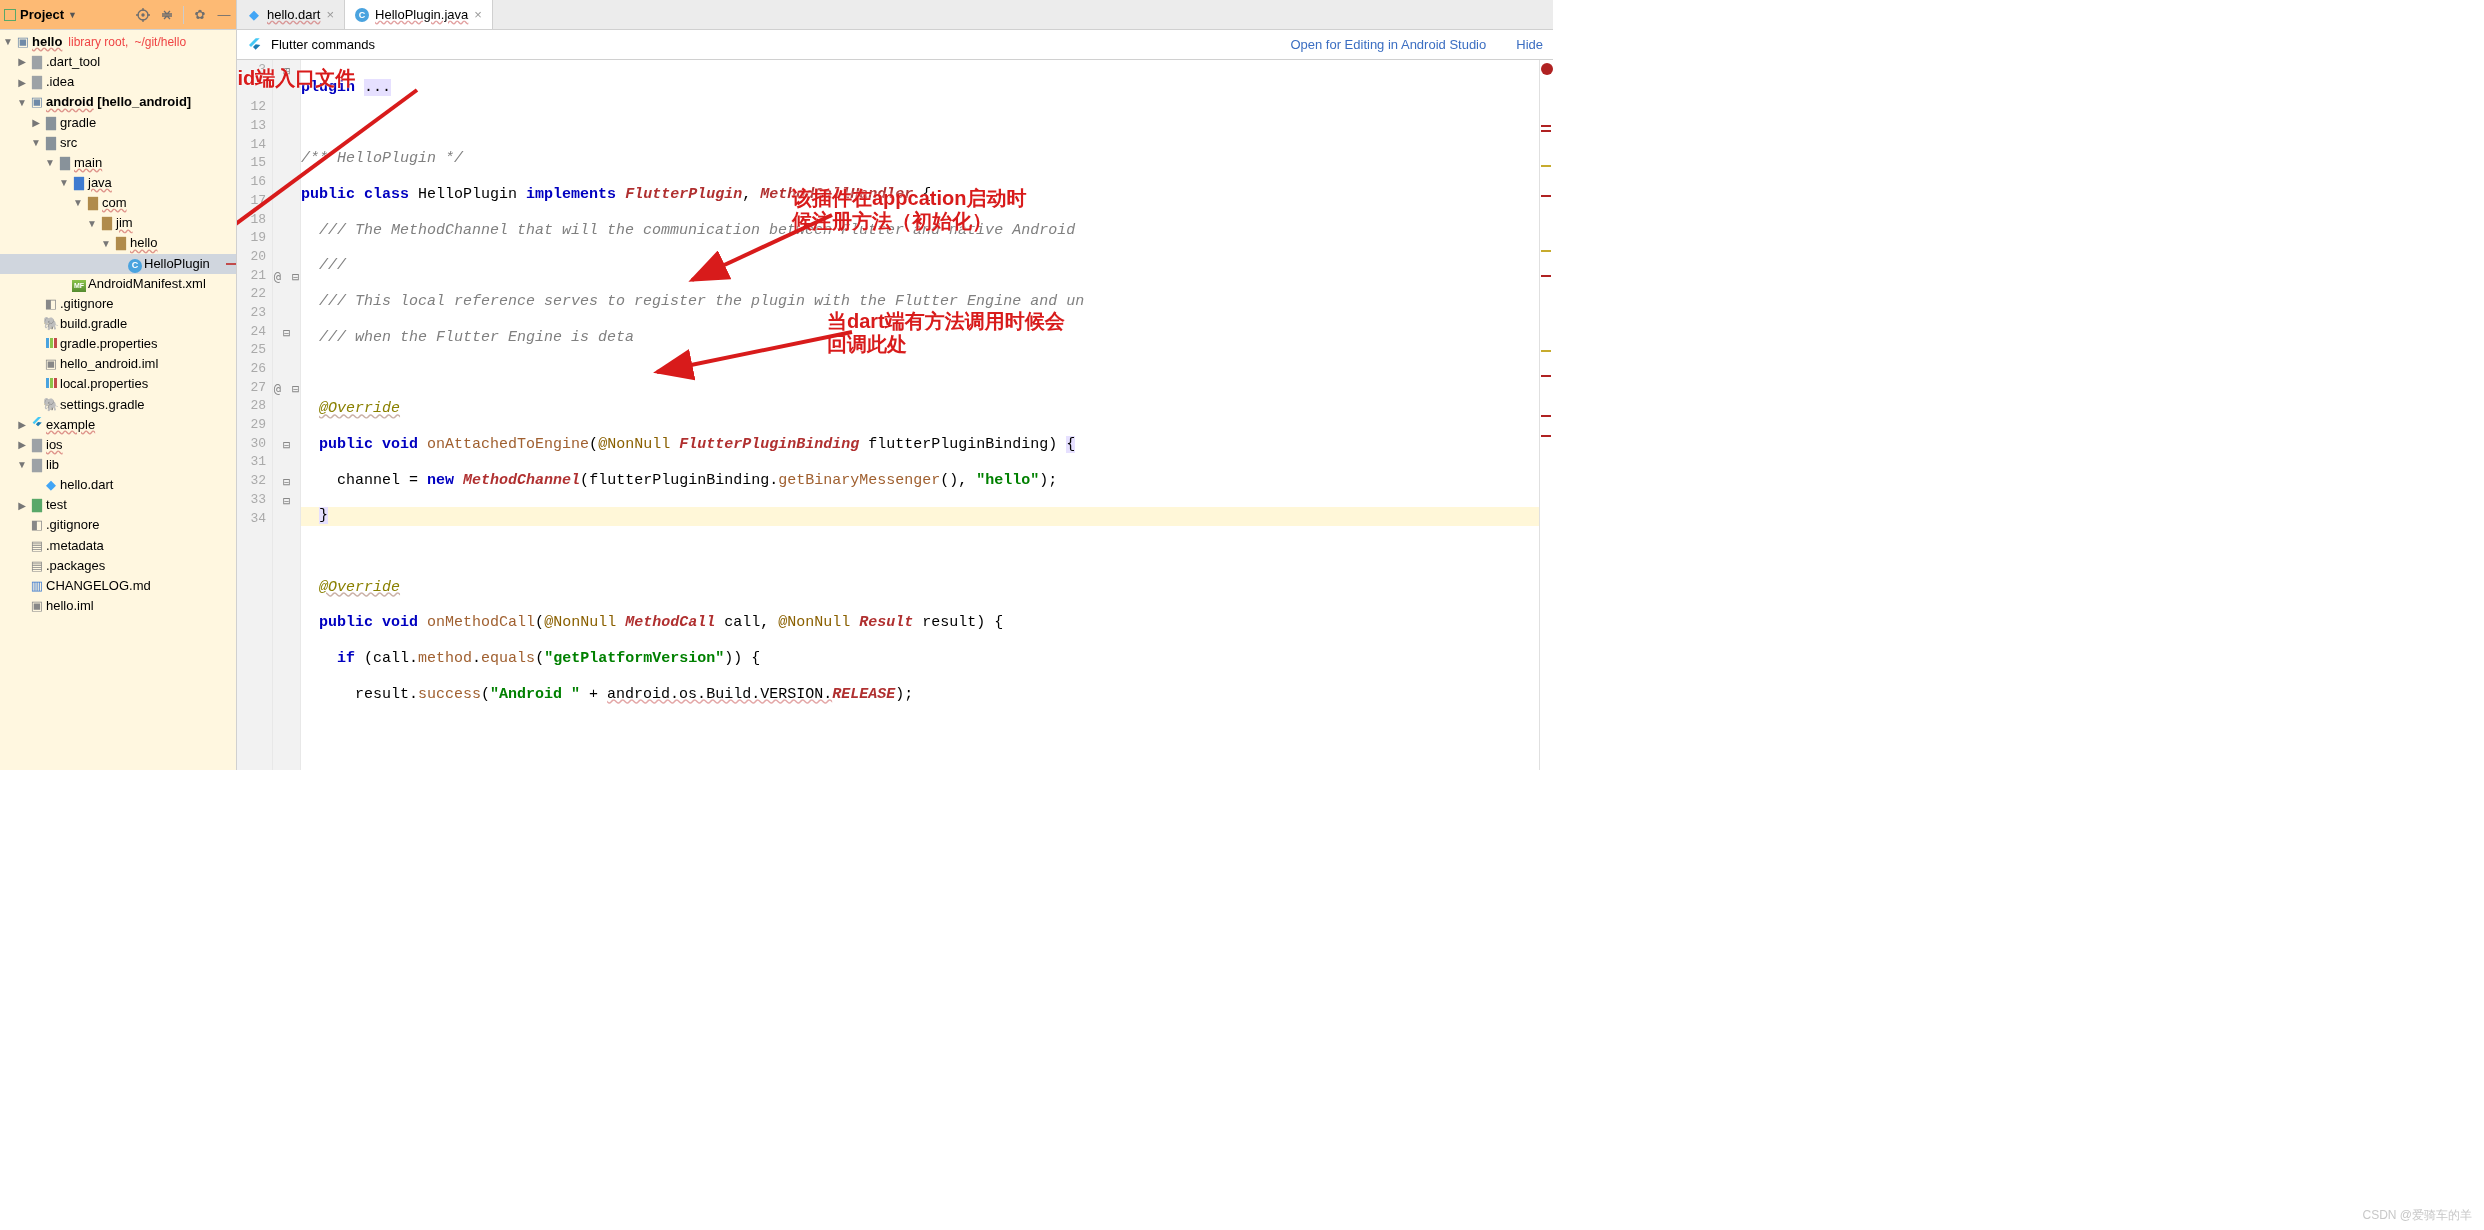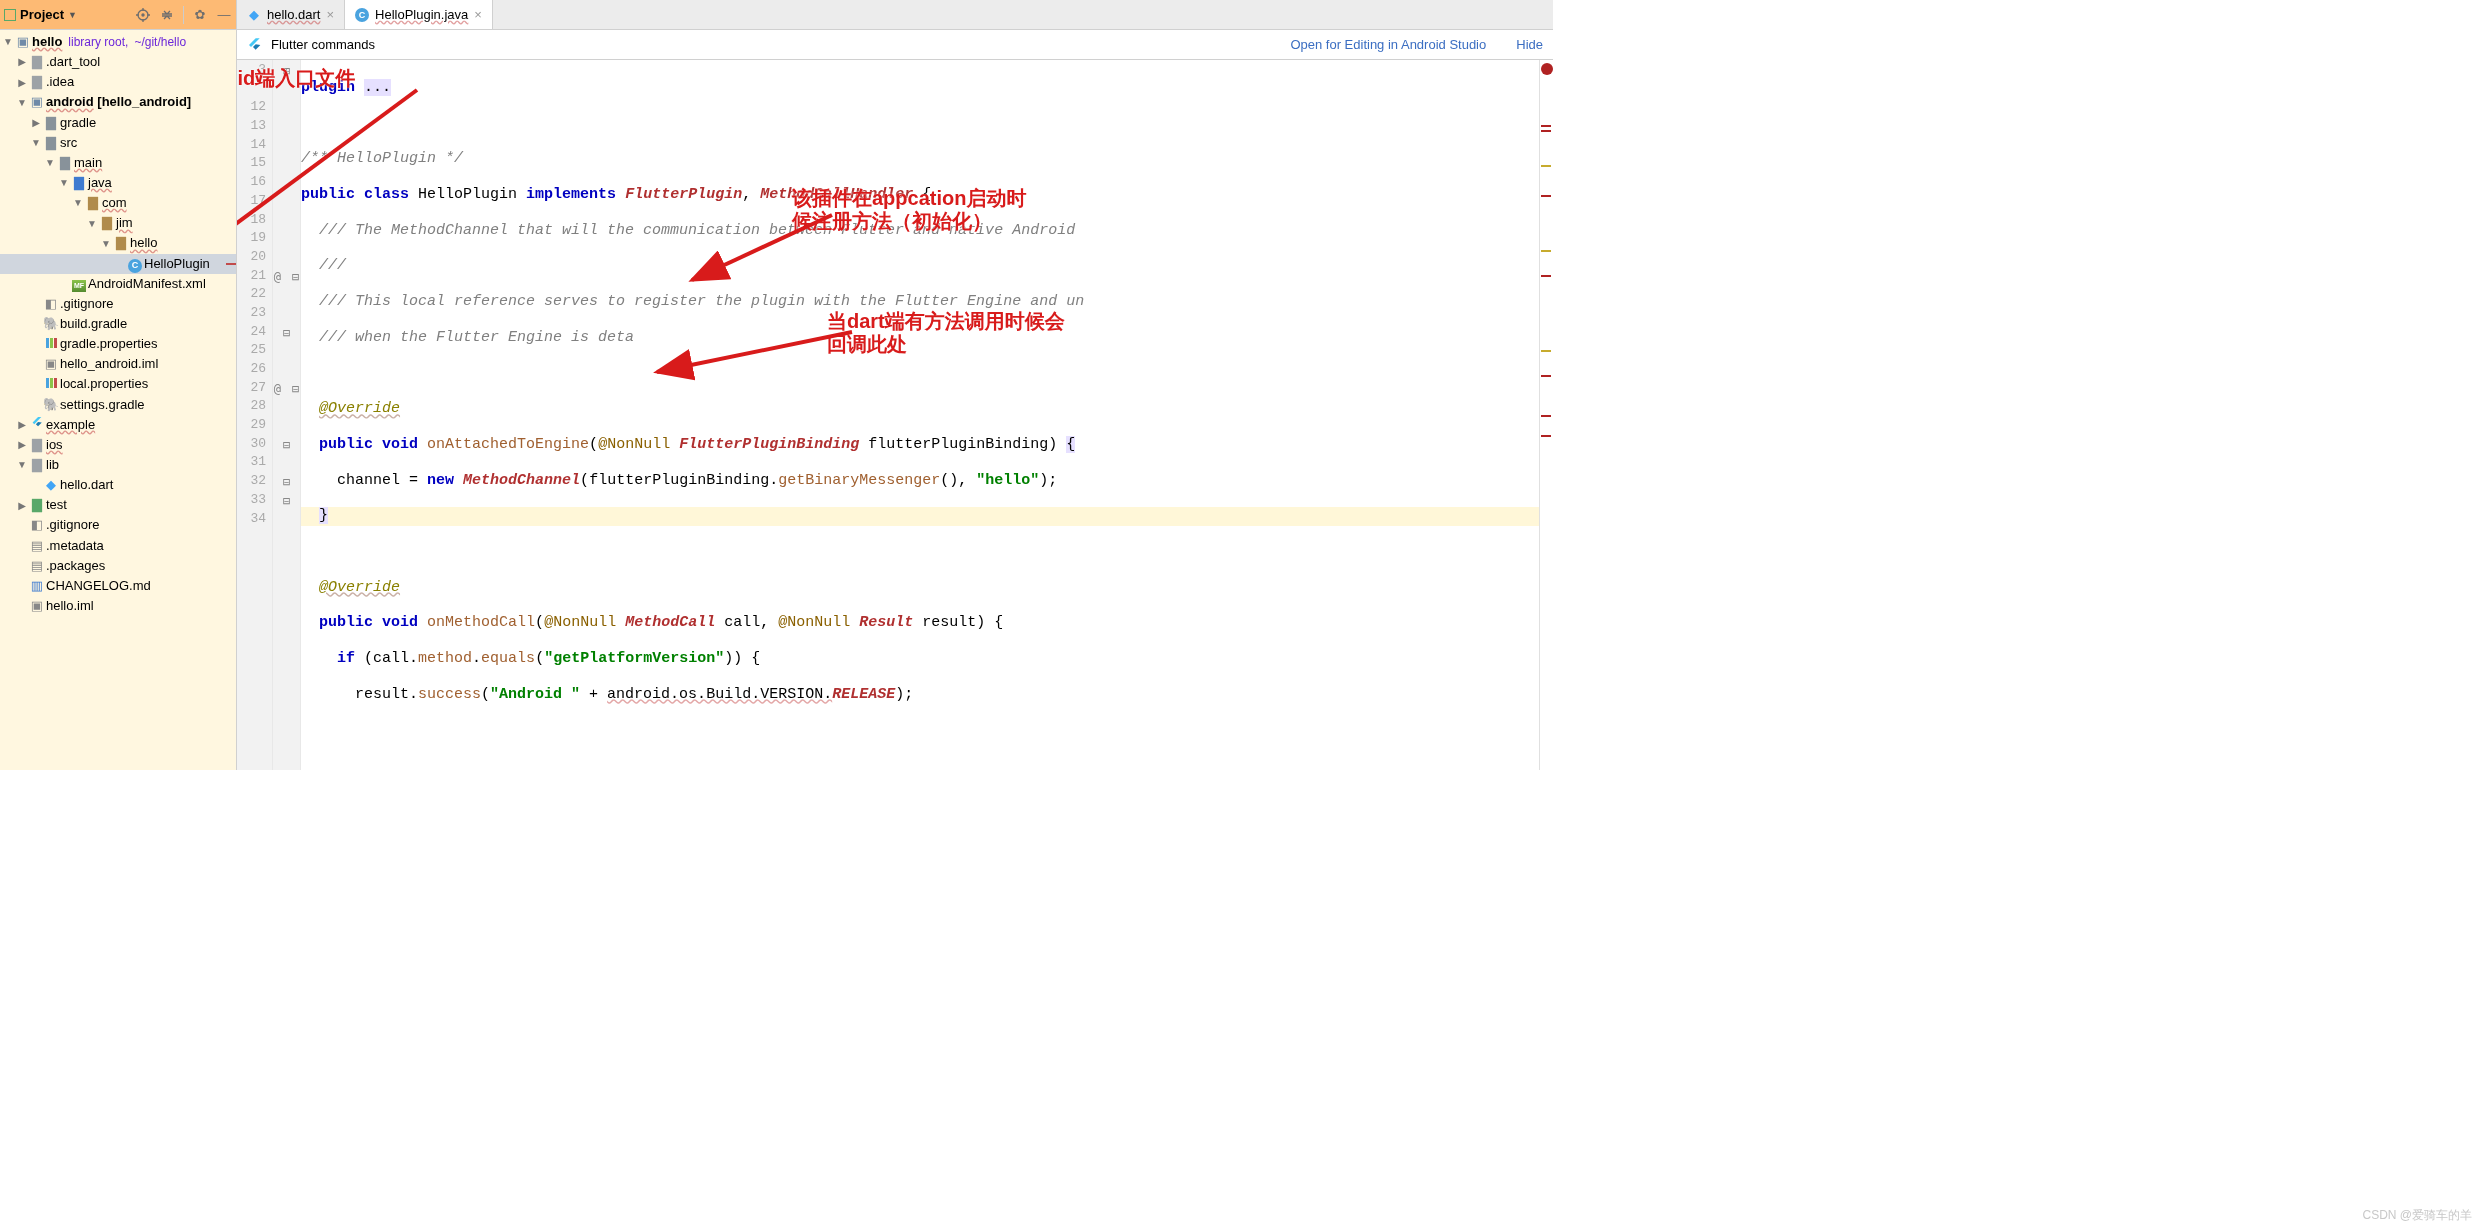--- a/index.html
+++ b/index.html
@@ -19,21 +19,21 @@
 .sb-dd { font-size:9px; color:#555; }
 .sb-icon { width:16px; height:16px; display:flex; align-items:center; justify-content:center; color:#6e6e6e; cursor:pointer; }
 .tree { flex:1; overflow:auto; background:#fff7e0; font-size:13px; line-height:1.55; padding-top:2px; }
 .tr { display:flex; align-items:center; white-space:nowrap; padding:0 4px 0 0; cursor:pointer; }
 .tr.sel { background:#d0d6de; }
 .tr .arrow { width:12px; text-align:center; color:#777; font-size:10px; }
 .tr .ficon { width:18px; text-align:center; }
 .tr .label { color:#000; }
 .tr .label.bold { font-weight:bold; }
 .tr .label.ul { text-decoration: underline wavy rgba(200,80,80,.6); }
-.tr .meta { color:#6d28d9; margin-left:6px; font-size:12px; }
+.tr .meta { color:#ef4444; margin-left:6px; font-size:12px; }
 .folder-o { color:#6f8aa8; }
 .folder-c { color:#9da2a6; }
 .folder-j { color:#3f7bd0; }
 .folder-p { color:#b08b4b; }
 .folder-g { color:#88929a; }
 .file-c  { display:inline-flex; width:14px; height:14px; border-radius:50%; background:#4aa3df; color:#fff; font-size:9px; font-weight:bold; align-items:center; justify-content:center; }
 .file-mf { display:inline-flex; width:14px; height:12px; background:linear-gradient(#8bc34a,#558b2f); color:#fff; font-size:7px; font-weight:bold; align-items:center; justify-content:center; }
 .file-gg { color:#888; }
 .file-grp{ display:inline-flex; gap:1px; }
 .file-grp span{ width:3px; height:10px; display:inline-block; }

